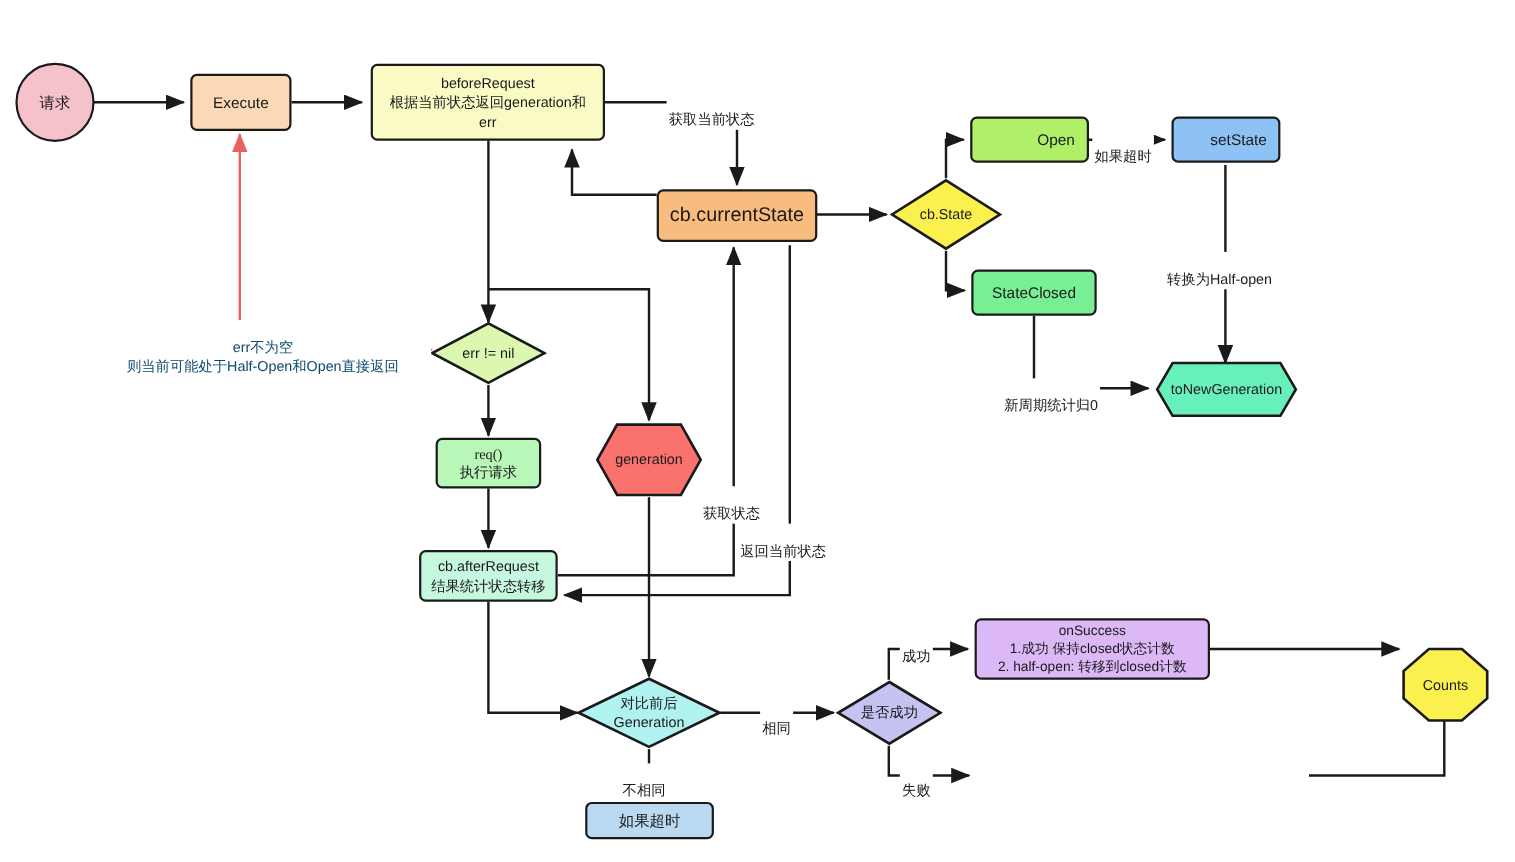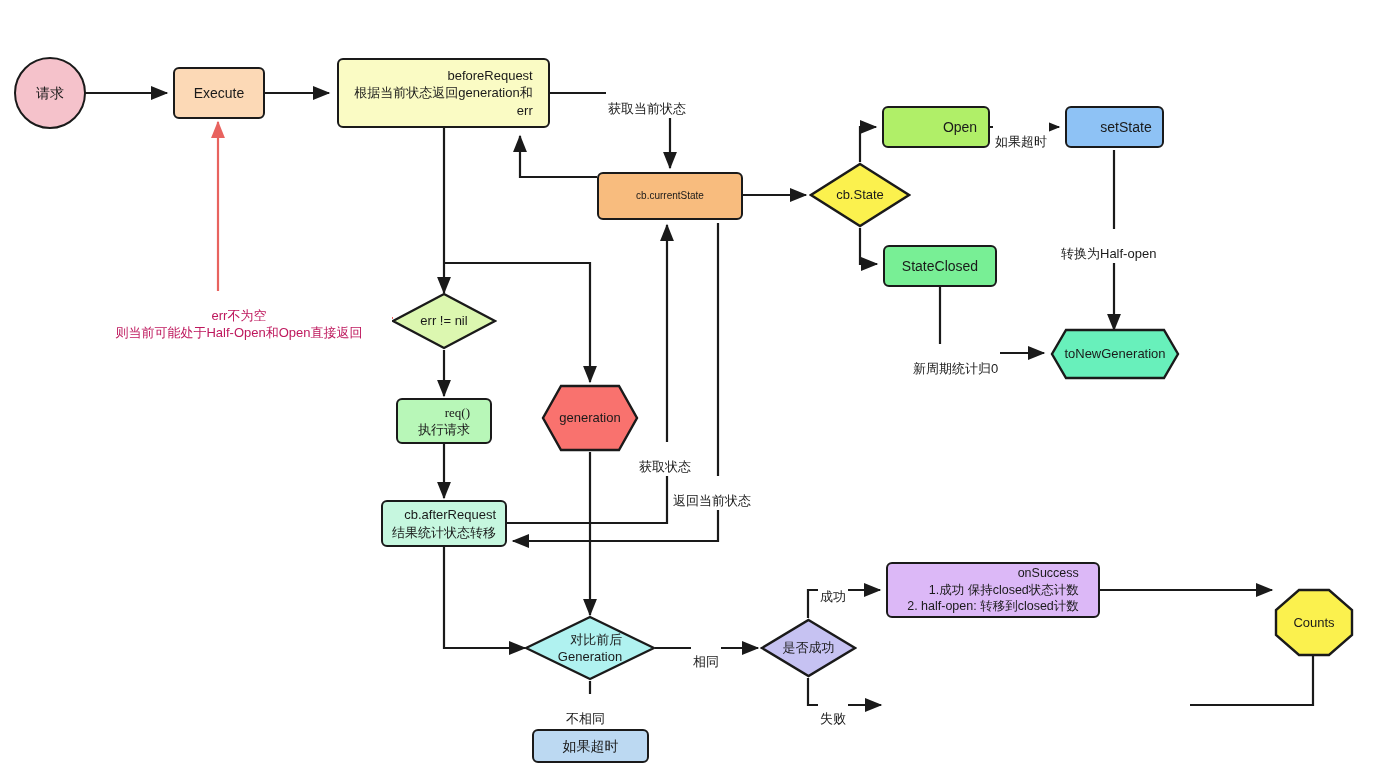--- a/index.html
+++ b/index.html
@@ -23,21 +23,21 @@
     width: 1377px;
     height: 784px;
     pointer-events: none;
   }
   .node {
     position: absolute;
     box-sizing: border-box;
     display: flex;
     align-items: center;
     justify-content: center;
-    text-align: right;
+    text-align: center;
     color: #1a1a1a;
     line-height: 1.32;
     white-space: pre-line;
     z-index: 3;
   }
   .rect {
     border: 2px solid #1a1a1a;
     border-radius: 6px;
   }
   .ellipse {
@@ -59,21 +59,21 @@
     position: absolute;
     font-size: 13px;
     color: #1a1a1a;
     background: #ffffff;
     padding: 0 2px;
     white-space: pre-line;
     text-align: center;
     line-height: 1.3;
     z-index: 4;
   }
-  .edge-label.red { color: #be185d; }
+  .edge-label.red { color: #0c4a6e; }
 </style>
 </head>
 <body>
 
 <div id="canvas">
 
   <svg id="wires" viewBox="0 0 1377 784">
     <defs>
       <marker id="ah" markerWidth="9" markerHeight="9" refX="7.4" refY="3.2" orient="auto" markerUnits="strokeWidth">
         <path d="M0,0 L8,3.2 L0,6.4 z" fill="#1a1a1a"></path>
@@ -145,21 +145,21 @@
   <div class="node ellipse" style="left:14px; top:57px; width:72px; height:72px; background:#f5c2cb; font-size:14px;">
     <span>请求</span>
   </div>
 
   <div class="node rect" style="left:337px; top:58px; width:213px; height:70px; background:#fafbc4; font-size:13px;">
     <span>beforeRequest
 根据当前状态返回generation和
 err</span>
   </div>
 
-  <div class="node rect" style="left:597px; top:172px; width:146px; height:48px; background:#f8bc7e; font-size:10px;">
+  <div class="node rect" style="left:597px; top:172px; width:146px; height:48px; background:#f8bc7e; font-size:18px;">
     <span>cb.currentState</span>
   </div>
 
   <div class="node diamond-wrap" style="left:809px; top:162px; width:102px; height:66px; font-size:13px;">
     <svg class="shape-svg" viewBox="0 0 102 66" preserveAspectRatio="none">
       <polygon points="51,2 100,33 51,64 2,33" fill="#fbf14e" stroke="#1a1a1a" stroke-width="2.4"></polygon>
     </svg>
     <span>cb.State</span>
   </div>
 

